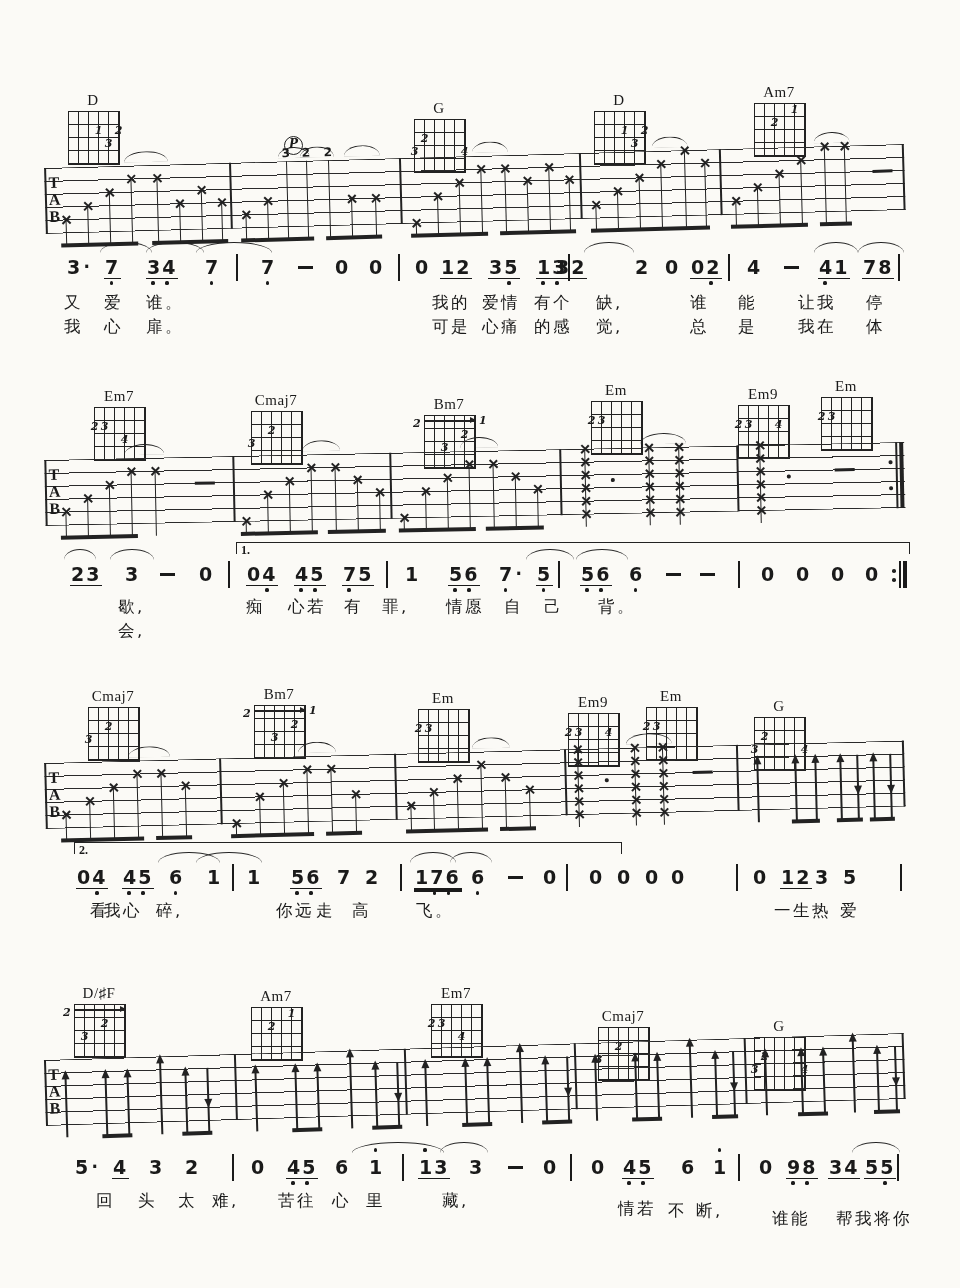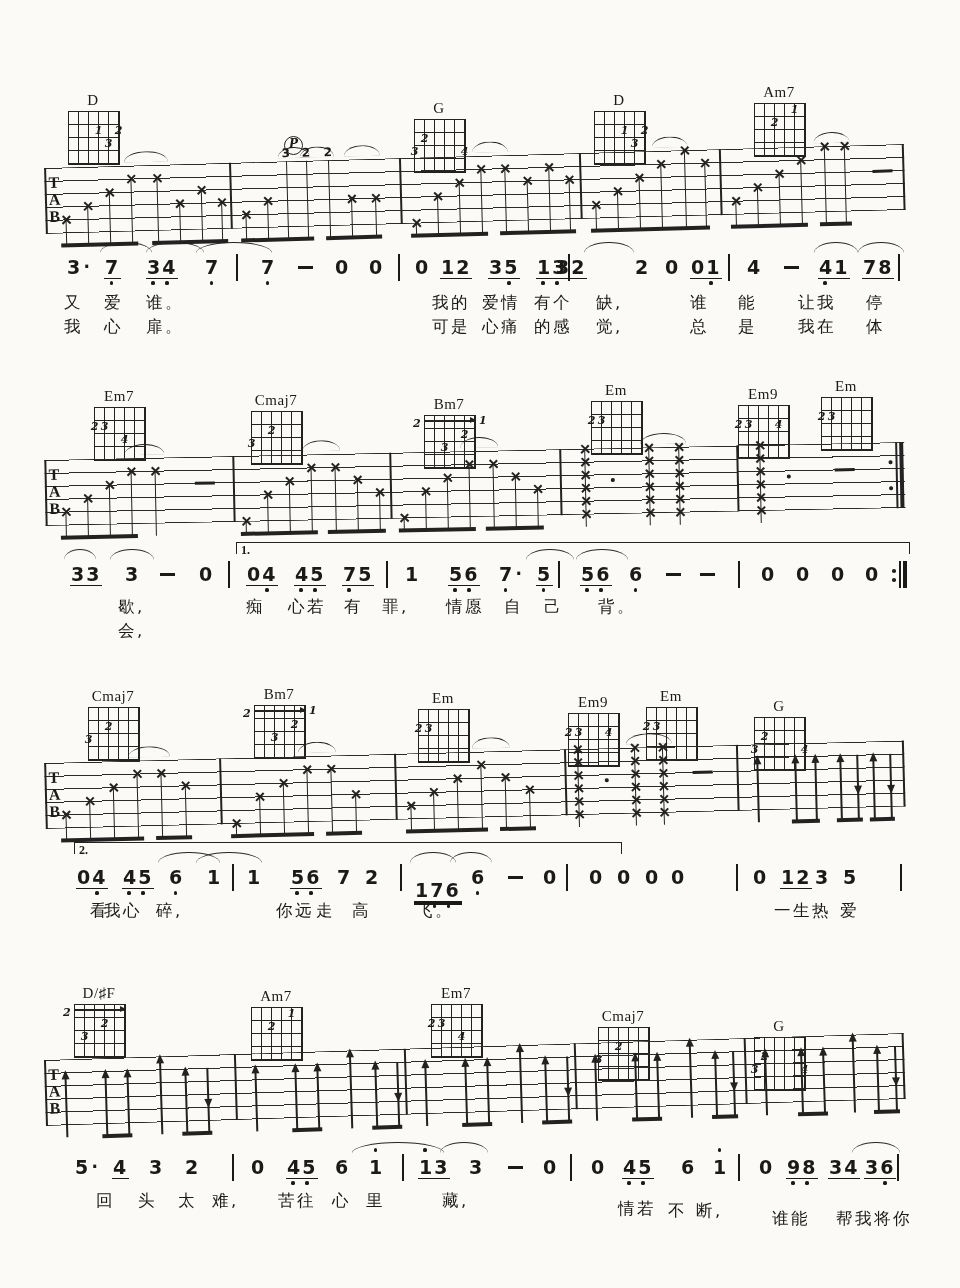--- a/index.html
+++ b/index.html
@@ -227,21 +227,21 @@
           <i></i>
         </div>
         <div class="jslot">
           <i></i>
         </div>
       </div></div>
     <div class="abs jbar" style="left: 568px; top: 254px;"></div>
     <div class="abs jtok u1" style="left: 555px; top: 256px; width: 28px;"><span class="jnum">32</span></div>
     <div class="abs jtok" style="left: 634px; top: 256px; width: 15px;"><span class="jnum">2</span></div>
     <div class="abs jtok" style="left: 664px; top: 256px; width: 15px;"><span class="jnum">0</span></div>
-    <div class="abs jtok u1" style="left: 690px; top: 256px; width: 28px;"><span class="jnum">01</span><div class="abs jbd">
+    <div class="abs jtok u1" style="left: 690px; top: 256px; width: 28px;"><span class="jnum">02</span><div class="abs jbd">
         <div class="jslot"></div>
         <div class="jslot">
           <i></i>
         </div>
       </div></div>
     <div class="abs jbar" style="left: 728px; top: 254px;"></div>
     <div class="abs jtok" style="left: 746px; top: 256px; width: 15px;"><span class="jnum">4</span></div>
     <div class="abs jdash" style="left: 784px; top: 266px;"></div>
     <div class="abs jtok u1" style="left: 818px; top: 256px; width: 28px;"><span class="jnum">41</span><div class="abs jbd">
         <div class="jslot">
@@ -415,21 +415,21 @@
       <div class="abs slur" style="left: 416px; top: -14px; width: 38px;"></div>
       <div class="abs slur" style="left: 596px; top: -14px; width: 46px;"></div>
       <div class="abs tdash" style="left: 150px; top: 25px;"></div>
       <div class="abs tdash" style="left: 790px; top: 25px;"></div>
       <div class="abs tdot" style="left: 566px; top: 30px;"></div>
       <div class="abs tdot" style="left: 742px; top: 30px;"></div>
     </div>
     <div class="abs volta" style="left: 236px; top: 542px; width: 672px;">
       <div class="abs vlab">1.</div>
     </div>
-    <div class="abs jtok u1" style="left: 70px; top: 563px; width: 28px;"><span class="jnum">33</span></div>
+    <div class="abs jtok u1" style="left: 70px; top: 563px; width: 28px;"><span class="jnum">23</span></div>
     <div class="abs jtok" style="left: 124px; top: 563px; width: 15px;"><span class="jnum">3</span></div>
     <div class="abs jdash" style="left: 160px; top: 573px;"></div>
     <div class="abs jtok" style="left: 198px; top: 563px; width: 15px;"><span class="jnum">0</span></div>
     <div class="abs jbar" style="left: 228px; top: 561px;"></div>
     <div class="abs jtok u1" style="left: 246px; top: 563px; width: 28px;"><span class="jnum">04</span><div class="abs jbd">
         <div class="jslot"></div>
         <div class="jslot">
           <i></i>
         </div>
       </div></div>
@@ -681,21 +681,21 @@
         <div class="jslot">
           <i></i>
         </div>
         <div class="jslot">
           <i></i>
         </div>
       </div></div>
     <div class="abs jtok" style="left: 336px; top: 866px; width: 15px;"><span class="jnum">7</span></div>
     <div class="abs jtok" style="left: 364px; top: 866px; width: 15px;"><span class="jnum">2</span></div>
     <div class="abs jbar" style="left: 400px; top: 864px;"></div>
-    <div class="abs jtok u2" style="left: 414px; top: 866px; width: 41px; margin-top: 13px;"><span class="jnum">176</span><div class="abs jbd">
+    <div class="abs jtok u2" style="left: 414px; top: 866px; width: 41px;"><span class="jnum">176</span><div class="abs jbd">
         <div class="jslot"></div>
         <div class="jslot">
           <i></i>
         </div>
         <div class="jslot">
           <i></i>
         </div>
       </div></div>
     <div class="abs jtok" style="left: 470px; top: 866px; width: 15px;"><span class="jnum">6</span><div class="abs jbd">
         <div class="jslot">
@@ -899,21 +899,21 @@
     <div class="abs jtok" style="left: 758px; top: 1156px; width: 15px;"><span class="jnum">0</span></div>
     <div class="abs jtok u1" style="left: 786px; top: 1156px; width: 28px;"><span class="jnum">98</span><div class="abs jbd">
         <div class="jslot">
           <i></i>
         </div>
         <div class="jslot">
           <i></i>
         </div>
       </div></div>
     <div class="abs jtok u1" style="left: 828px; top: 1156px; width: 28px;"><span class="jnum">34</span></div>
-    <div class="abs jtok u1" style="left: 864px; top: 1156px; width: 28px;"><span class="jnum">36</span><div class="abs jbd">
+    <div class="abs jtok u1" style="left: 864px; top: 1156px; width: 28px;"><span class="jnum">55</span><div class="abs jbd">
         <div class="jslot"></div>
         <div class="jslot">
           <i></i>
         </div>
       </div></div>
     <div class="abs jbar" style="left: 897px; top: 1154px;"></div>
     <div class="abs slur" style="left: 352px; top: 1142px; width: 92px;"></div>
     <div class="abs slur" style="left: 440px; top: 1142px; width: 48px;"></div>
     <div class="abs slur" style="left: 852px; top: 1142px; width: 48px;"></div>
     <div class="abs lyr" style="left: 96px; top: 1190px;">回</div>

